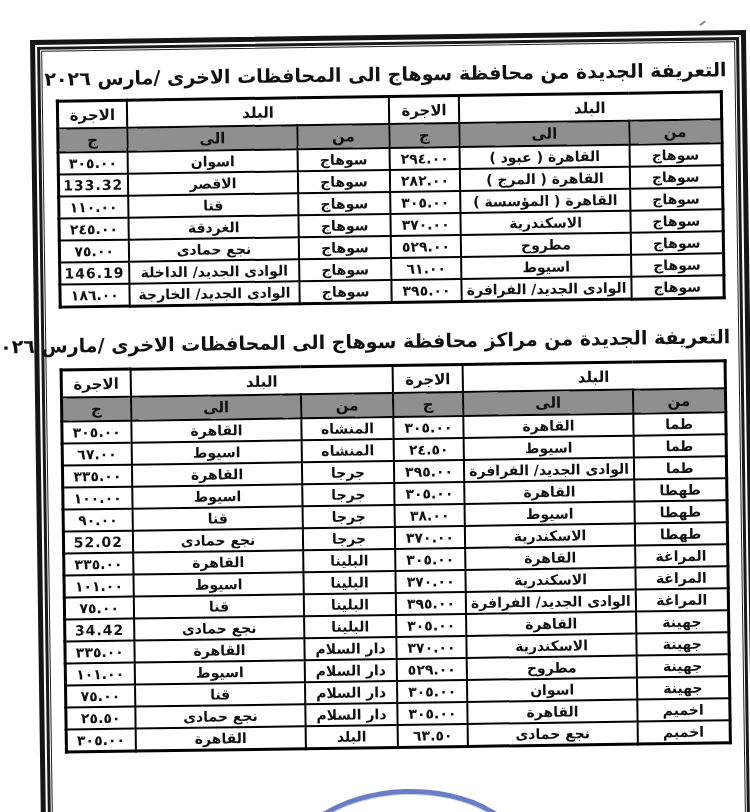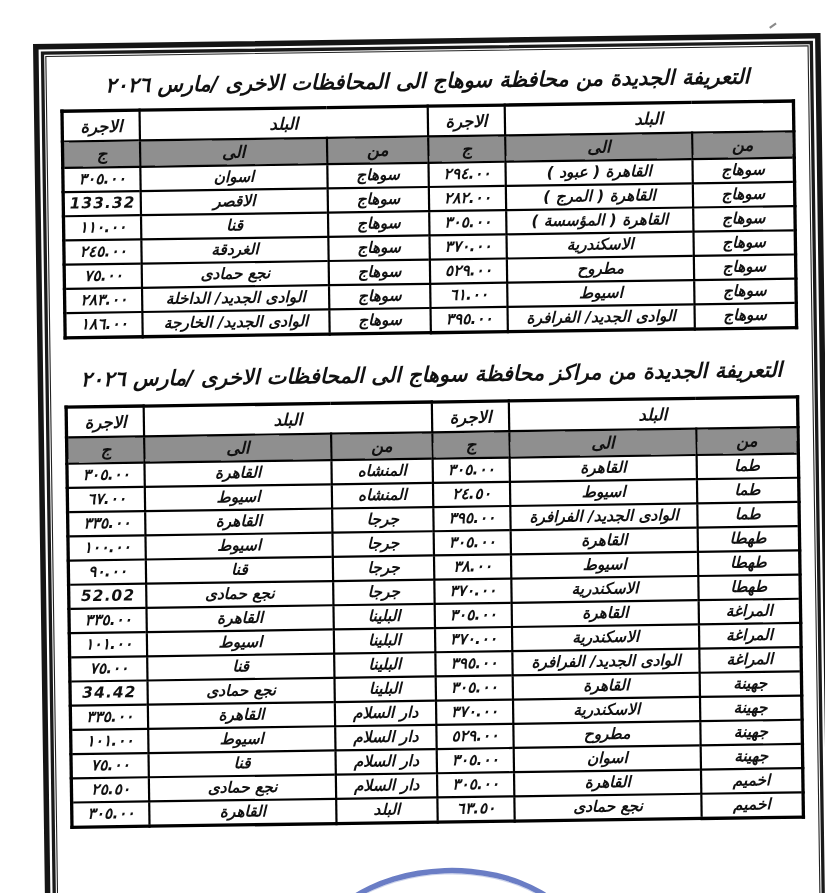--- a/index.html
+++ b/index.html
@@ -4,21 +4,21 @@
 <style>
   html,body{margin:0;padding:0;}
   body{
     width:750px;height:812px;
     background:#ffffff;
     overflow:hidden;
     position:relative;
     font-family:"DejaVu Sans", sans-serif;
     color:#111;
   }
-  .viewport{position:absolute;inset:0;overflow:hidden;font-style:italic;}
+  .viewport{position:absolute;inset:0;overflow:hidden;}
   
   .frame-outer{
     position:absolute;left:30px;top:40px;width:706px;height:920px;
     border:5px solid #151515;
     transform:rotate(-0.8deg);
     transform-origin:top left;
     background:#fff;
   }
   .frame-mid{
     position:absolute;inset:2px;
@@ -160,21 +160,21 @@
                 <td class="from">سوهاج</td>
                 <td class="to">نجع حمادى</td>
                 <td class="fare">٧٥.٠٠</td>
               </tr>
               <tr>
                 <td class="from">سوهاج</td>
                 <td class="to">اسيوط</td>
                 <td class="fare">٦١.٠٠</td>
                 <td class="from">سوهاج</td>
                 <td class="to">الوادى الجديد/ الداخلة</td>
-                <td class="fare">٢٨٣.٠٠</td>
+                <td class="fare">146.19</td>
               </tr>
               <tr>
                 <td class="from">سوهاج</td>
                 <td class="to">الوادى الجديد/ الفرافرة</td>
                 <td class="fare">٣٩٥.٠٠</td>
                 <td class="from">سوهاج</td>
                 <td class="to">الوادى الجديد/ الخارجة</td>
                 <td class="fare">١٨٦.٠٠</td>
               </tr>
             </tbody>

